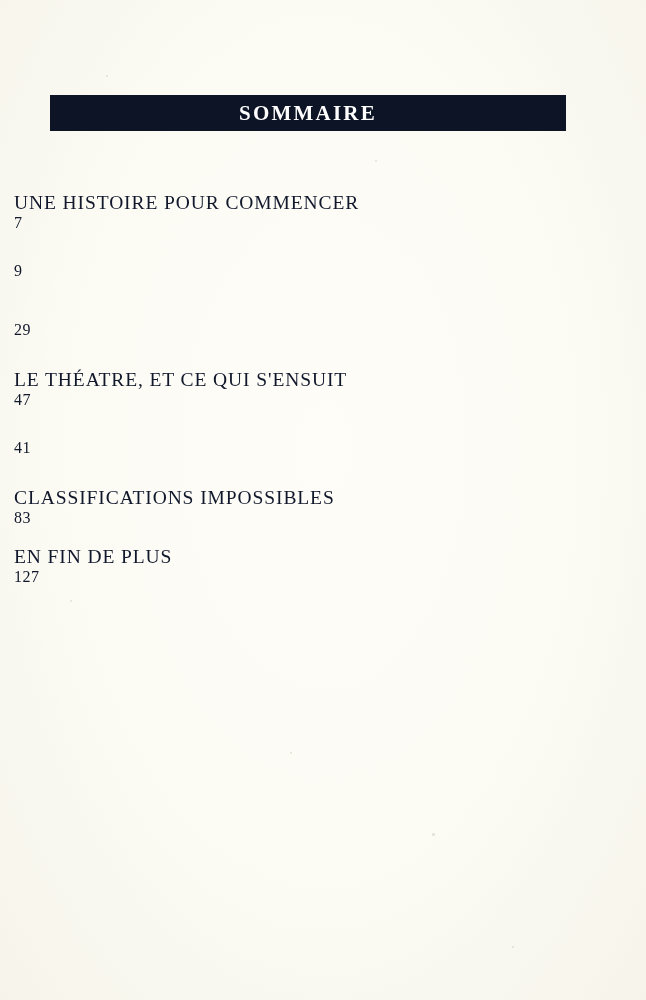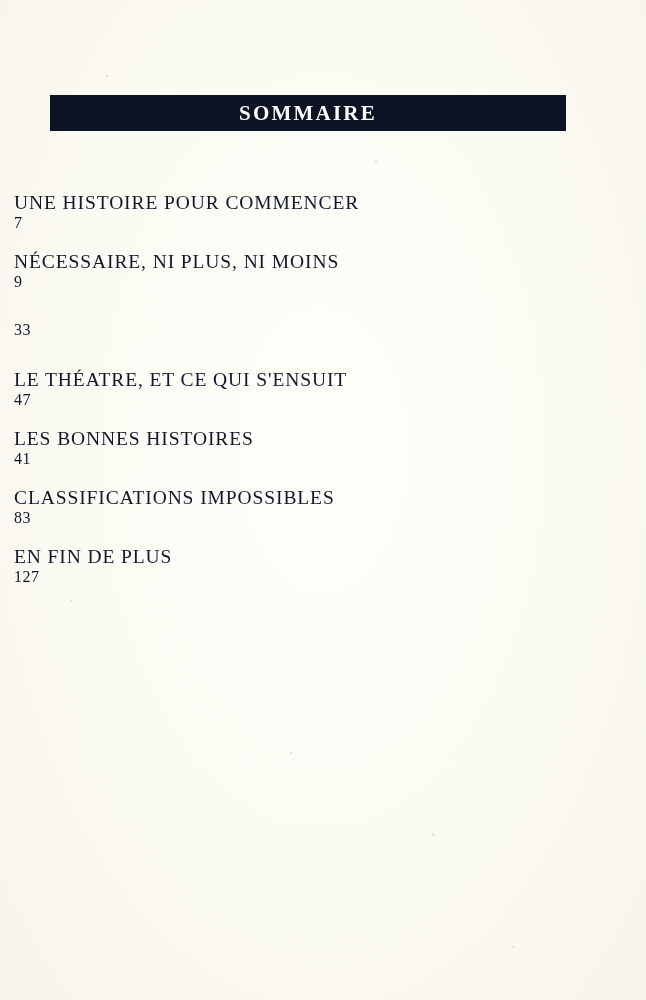--- a/index.html
+++ b/index.html
@@ -93,35 +93,33 @@
   </div>
 
   <div class="toc">
 
     <div class="toc-entry">
       <span class="toc-title">UNE HISTOIRE POUR COMMENCER</span>
       <span class="toc-page">7</span>
     </div>
 
     <div class="toc-entry">
-      <span class="toc-title">NÉCESSAIRE, NI PLUS, NI MOINS</span>
       <span class="toc-page">9</span>
     </div>
 
     <div class="toc-entry">
-      <span class="toc-page">33</span>
+      <span class="toc-page">29</span>
     </div>
 
     <div class="toc-entry">
       <span class="toc-title">LE THÉATRE, ET CE QUI S'ENSUIT</span>
       <span class="toc-page">47</span>
     </div>
 
     <div class="toc-entry">
-      <span class="toc-title">LES BONNES HISTOIRES</span>
       <span class="toc-page">41</span>
     </div>
 
     <div class="toc-entry">
       <span class="toc-title">CLASSIFICATIONS IMPOSSIBLES</span>
       <span class="toc-page">83</span>
     </div>
 
 
     <div class="toc-entry">

